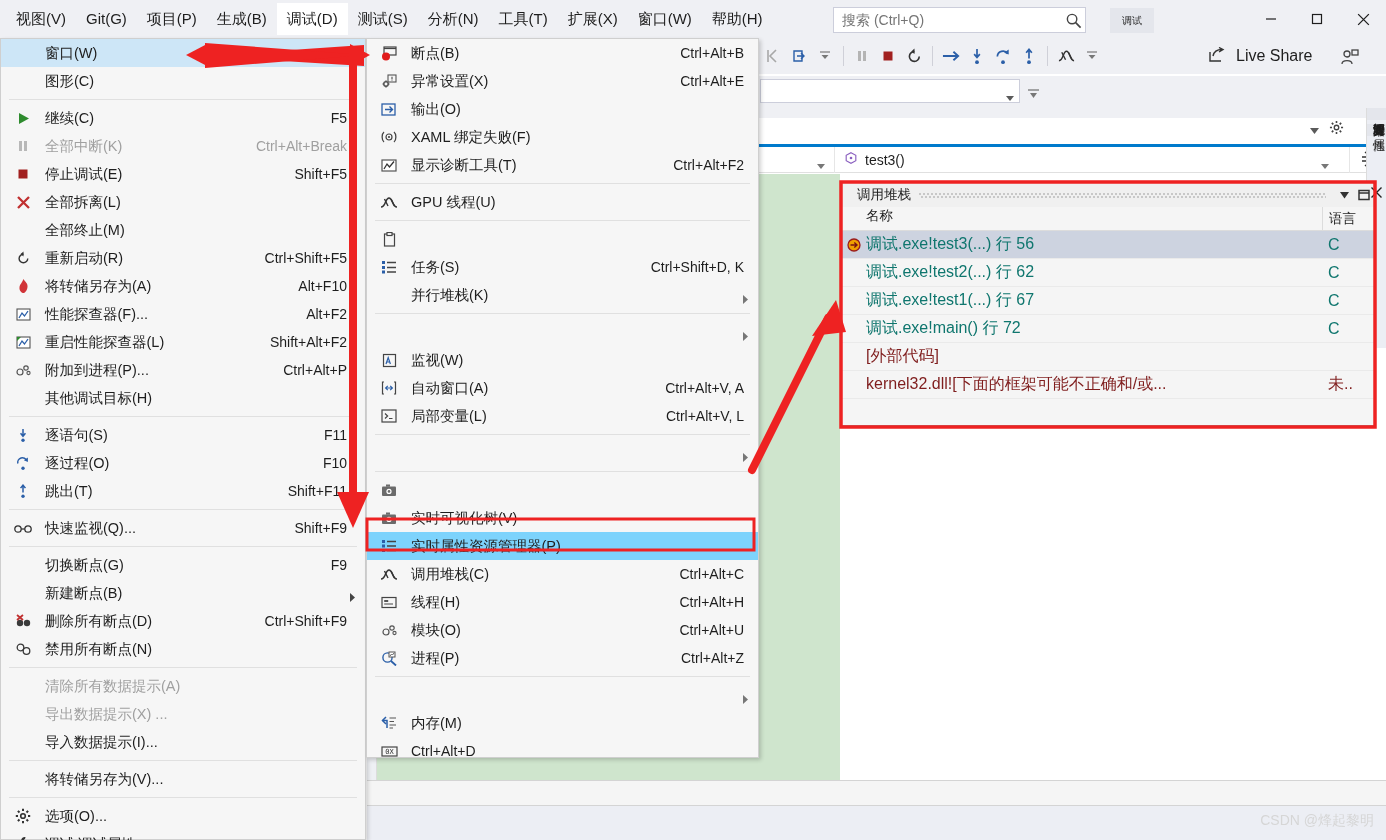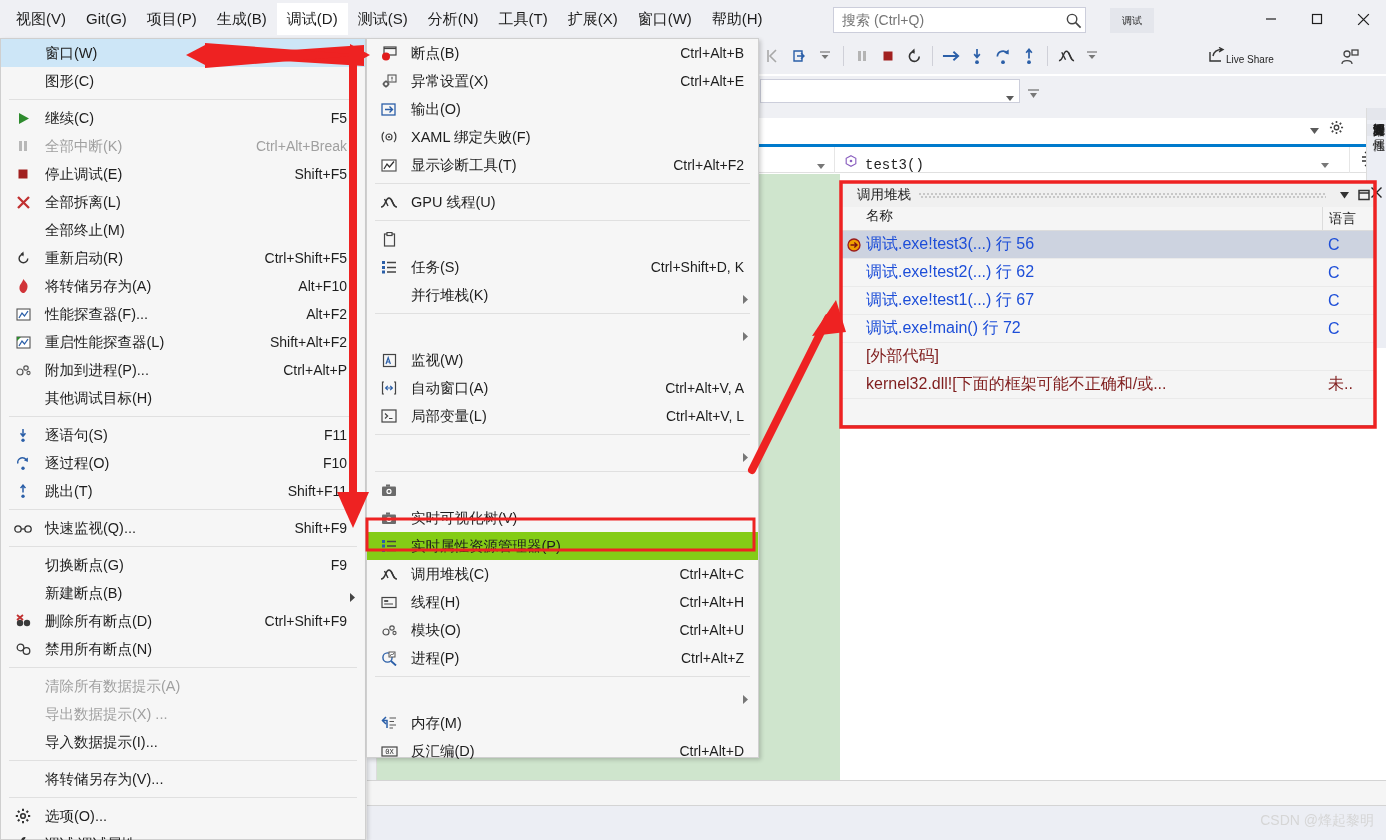--- a/index.html
+++ b/index.html
@@ -39,22 +39,22 @@
   .wc { width:46px; height:38px; display:flex; align-items:center; justify-content:center; }
 
   
   .toolbar {
     position:absolute; left:0; top:38px; width:1386px; height:36px;
     background:#eff0f4; display:flex; align-items:center;
   }
   .tb-icon { width:26px; height:30px; display:flex; align-items:center; justify-content:center; }
   .tb-sep { width:1px; height:20px; background:#cfd0d8; margin:0 5px; }
   .live-share {
-    position:absolute; left:1208px; top:47px; display:flex; align-items:flex-end; gap:0;
-    font-size:10px; color:#1e1e1e;
+    position:absolute; left:1208px; top:47px; display:flex; align-items:flex-start; gap:10px;
+    font-size:16px; color:#1e1e1e;
   }
   .ls-acct { position:absolute; left:1340px; top:48px; }
 
   
   .doc-area { position:absolute; left:0; top:74px; width:1386px; height:766px; background:#ffffff; }
   .toolbar2 {
     position:absolute; left:367px; top:76px; width:1019px; height:42px; background:#eff0f4;
   }
   .combo2 {
     position:absolute; left:760px; top:79px; width:260px; height:24px;
@@ -67,21 +67,21 @@
     position:absolute; left:367px; top:144px; width:1019px; height:3px; background:#007acc;
   }
   .navbar-row {
     position:absolute; left:367px; top:147px; width:1019px; height:26px;
     background:#ffffff; border-bottom:1px solid #e0e0e0; display:flex; align-items:center;
   }
   .nav-combo {
     height:26px; border-right:1px solid #e6e6e6; position:relative;
   }
   .nav-combo.left { width:468px; }
-  .nav-combo.right { width:515px; display:flex; align-items:flex-end; gap:7px; padding-left:9px;font-family:Liberation Mono, monospace; }
+  .nav-combo.right { width:515px; display:flex; align-items:center; gap:7px; padding-left:9px; }
   .nav-fn { font-size:14px; color:#1e1e1e; }
   .split-btn { position:absolute; right:10px; top:150px; }
 
   .code-pane {
     position:absolute; left:367px; top:174px; width:473px; height:606px;
     background:#cfe5cd; border-left:1px solid #c8c8c8;
   }
   .code-pane-strip {
     position:absolute; left:367px; top:174px; width:10px; height:606px;
     background:#eef0f4; border-right:1px solid #dcdcdc;
@@ -124,21 +124,21 @@
   .sep { height:1px; background:#e0e0e0; margin:4px 8px 4px 8px; }
 
   
   .submenu {
     position:absolute; left:366px; top:38px; width:393px; height:720px;
     background:#f6f6f6; border:1px solid #cfcfcf;
     box-shadow:2px 2px 4px rgba(0,0,0,0.18);
     z-index:60;
   }
   .submenu .mi .sc { padding-right:14px; }
-  .mi.hl { background:#84cc16; }
+  .mi.hl { background:#7dd3fc; }
 
   
   .callstack {
     position:absolute; left:841px; top:182px; width:534px; height:244px;
     background:#f5f5f5; border:1px solid #9a9a9a; z-index:40;
   }
   .cs-title {
     height:24px; display:flex; align-items:center; padding-left:15px;
     font-size:13.5px; color:#1e1e1e; background:#f0f0f0;
   }
@@ -147,21 +147,21 @@
                      repeating-linear-gradient(to right,#c8c8c8 0 2px,transparent 2px 4px);
     background-size:4px 2px; background-position:0 2px, 2px 5px; background-repeat:repeat-x; }
   .cs-btn { width:20px; height:20px; display:flex; align-items:center; justify-content:center; }
   .cs-header {
     height:24px; display:flex; align-items:flex-start; background:#f5f5f5;
     border-bottom:1px solid #dcdcdc; font-size:13.5px; color:#1e1e1e;
   }
   .cs-h-name { padding-left:24px; flex:1; }
   .cs-h-lang { width:52px; padding-left:6px; border-left:1px solid #dcdcdc; height:24px; line-height:24px;}
   .cs-row {
-    height:28px; display:flex; align-items:center; font-size:16px; color:#1d4ed8;
+    height:28px; display:flex; align-items:center; font-size:16px; color:#0f766e;
     border-bottom:1px solid #eaeaea;
   }
   .cs-row.sel { background:#cdd3e0; }
   .cs-row.ext { color:#7f1d1d; }
   .cs-arrow { width:24px; display:flex; align-items:center; justify-content:center; flex:0 0 24px;}
   .cs-name { flex:1; white-space:nowrap; overflow:hidden; }
   .cs-lang { width:52px; padding-left:6px; }
 
   
   .annot { position:absolute; z-index:90; pointer-events:none; }
@@ -927,21 +927,20 @@
       <span class="sc"></span>
     </div>
 
     <div class="mi">
       <span class="ic">
           <svg width="17" height="13" viewBox="0 0 17 13">
             <rect x="1" y="2" width="15" height="9" fill="none" stroke="#444" stroke-width="1.2"></rect>
             <text x="8.5" y="9" font-size="7" fill="#333" text-anchor="middle" font-family="monospace">0X</text>
           </svg>
         </span>
-      <span class="lbl">反汇编(D)</span>
       <span class="sc">Ctrl+Alt+D</span>
     </div>
   </div>
 
   <div class="callstack">
     <div class="cs-title">
       <span>调用堆栈</span>
       <span class="cs-grip"></span>
       <span class="cs-btn">
         <svg width="9" height="7" viewBox="0 0 9 7">

